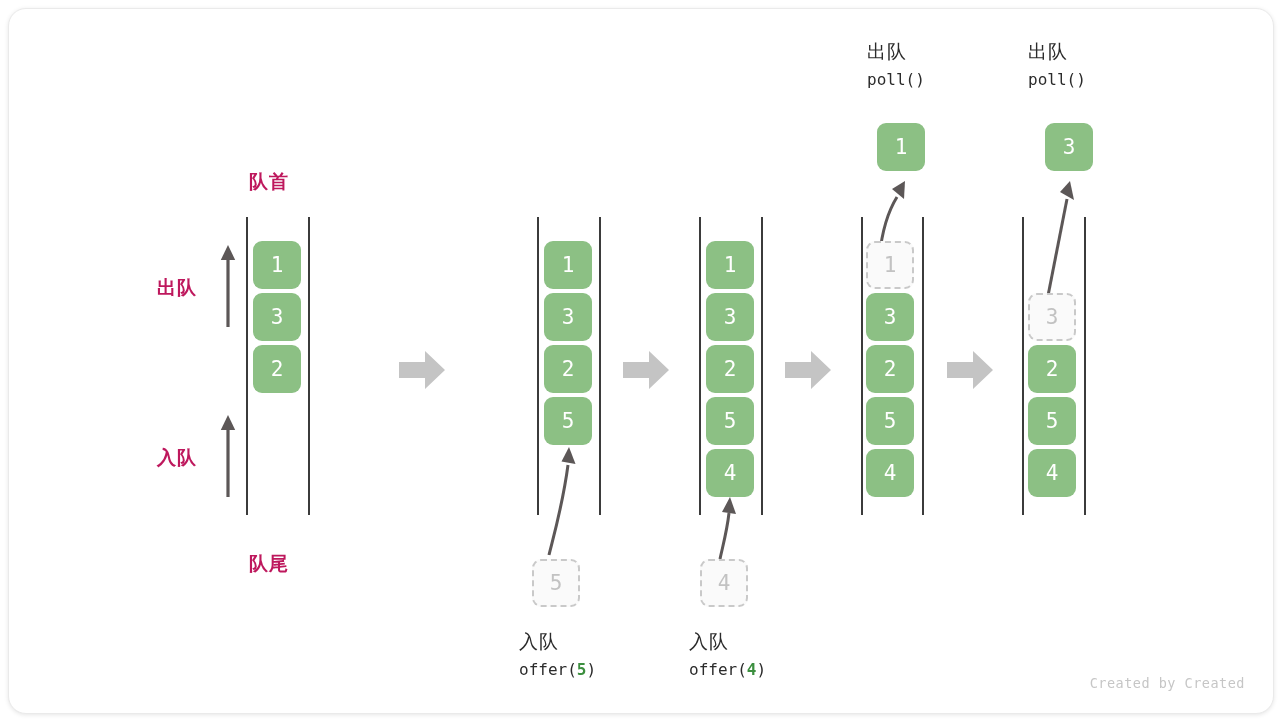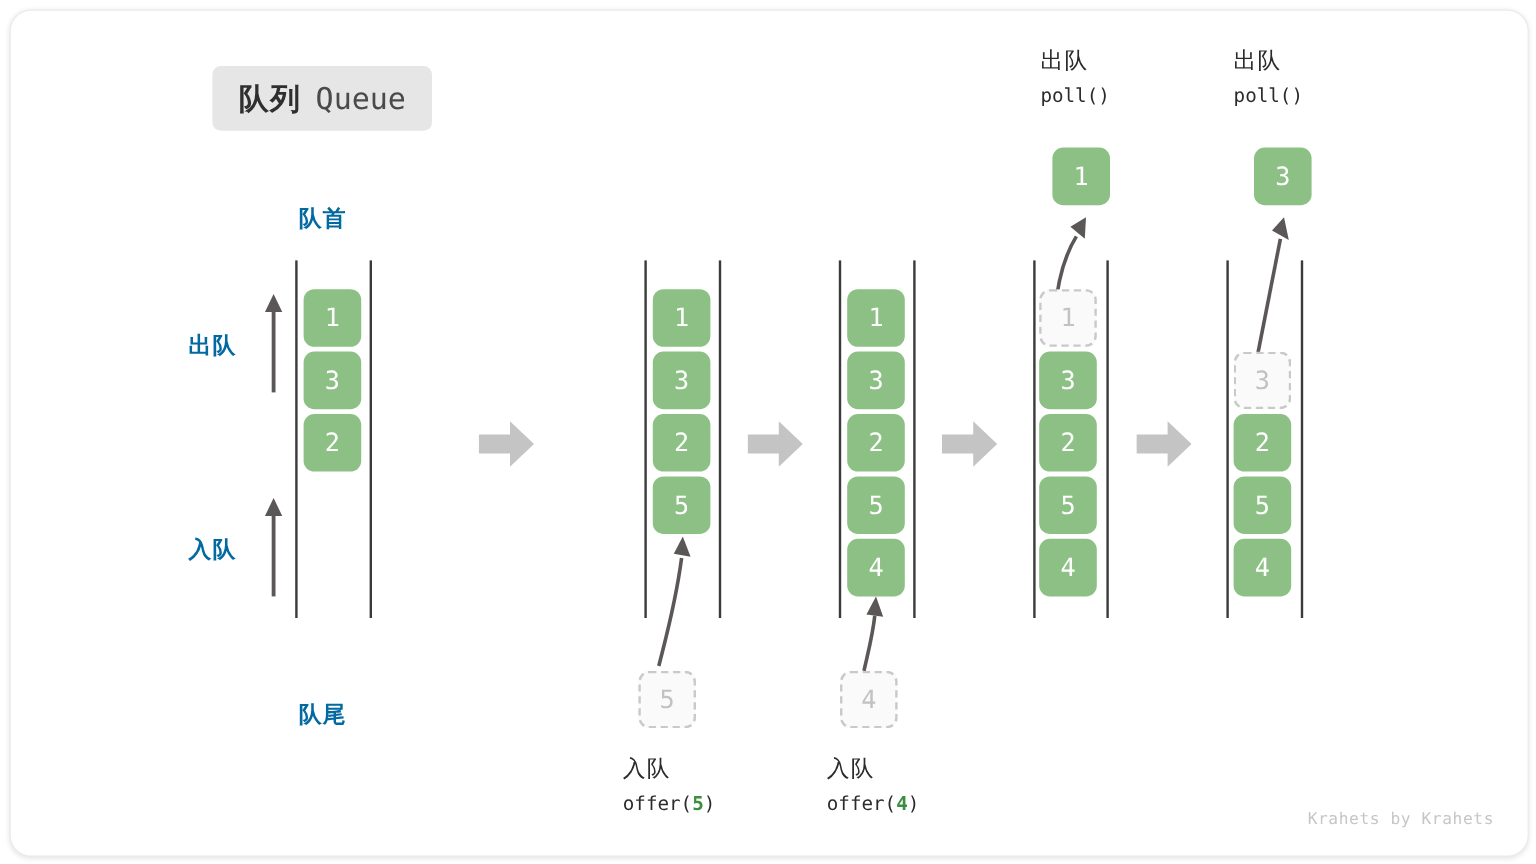--- a/index.html
+++ b/index.html
@@ -52,21 +52,21 @@
   #title-badge .en {
     font-family: "DejaVu Sans Mono", "Liberation Mono", monospace;
     font-size: 25px;
     color: #4a4a4a;
   }
 
   
   .cn-bold {
     font-size: 19px;
     font-weight: bold;
-    color: #0369a1;
+    color: #be185d;
     letter-spacing: 1px;
     white-space: nowrap;
   }
   .op-label {
     white-space: nowrap;
     text-align: left;
   }
   .op-label .l1 {
     font-size: 19px;
     font-weight: normal;
@@ -122,24 +122,20 @@
     font-size: 13.5px;
     color: #c6c6c6;
     letter-spacing: 0.5px;
   }
 </style>
 </head>
 <body>
 
 <div id="card">
 
-  <div id="title-badge" class="abs">
-    <span class="cn">队列</span>
-    <span class="en">Queue</span>
-  </div>
 
   <div class="abs cn-bold" style="left:240px; top:160px;">队首</div>
 
   <div class="abs rail" style="left:237px; top:208px; height:298px;"></div>
   <div class="abs rail" style="left:299px; top:208px; height:298px;"></div>
 
   <div class="abs box" style="left:244px; top:232px;">1</div>
   <div class="abs box" style="left:244px; top:284px;">3</div>
   <div class="abs box" style="left:244px; top:336px;">2</div>
 
@@ -148,21 +144,21 @@
     <line x1="13" y1="84" x2="13" y2="14" stroke="#5c5757" stroke-width="3.2"></line>
     <path d="M13 2 L20.2 17 L5.8 17 Z" fill="#5c5757"></path>
   </svg>
 
   <div class="abs cn-bold" style="left:148px; top:436px;">入队</div>
   <svg class="abs thin-arrow" style="left:206px; top:404px;" width="26" height="84" viewBox="0 0 26 84">
     <line x1="13" y1="84" x2="13" y2="14" stroke="#5c5757" stroke-width="3.2"></line>
     <path d="M13 2 L20.2 17 L5.8 17 Z" fill="#5c5757"></path>
   </svg>
 
-  <div class="abs cn-bold" style="left:240px; top:574px;">队尾</div>
+  <div class="abs cn-bold" style="left:240px; top:542px;">队尾</div>
 
   <svg class="abs flow-arrow" style="left:390px; top:340px;" viewBox="0 0 46 42">
     <path d="M0 13 L26 13 L26 2 L46 21 L26 40 L26 29 L0 29 Z" fill="#c4c4c4"></path>
   </svg>
 
   <div class="abs rail" style="left:528px; top:208px; height:298px;"></div>
   <div class="abs rail" style="left:590px; top:208px; height:298px;"></div>
 
   <div class="abs box" style="left:535px; top:232px;">1</div>
   <div class="abs box" style="left:535px; top:284px;">3</div>
@@ -248,15 +244,15 @@
   </svg>
 
   <div class="abs rail" style="left:1013px; top:208px; height:298px;"></div>
   <div class="abs rail" style="left:1075px; top:208px; height:298px;"></div>
 
   <div class="abs box ghost" style="left:1019px; top:284px;">3</div>
   <div class="abs box" style="left:1019px; top:336px;">2</div>
   <div class="abs box" style="left:1019px; top:388px;">5</div>
   <div class="abs box" style="left:1019px; top:440px;">4</div>
 
-  <div id="credit" class="abs">Krahets by Krahets</div>
+  <div id="credit" class="abs">Created by Created</div>
 
 </div>
 
 </body></html>

